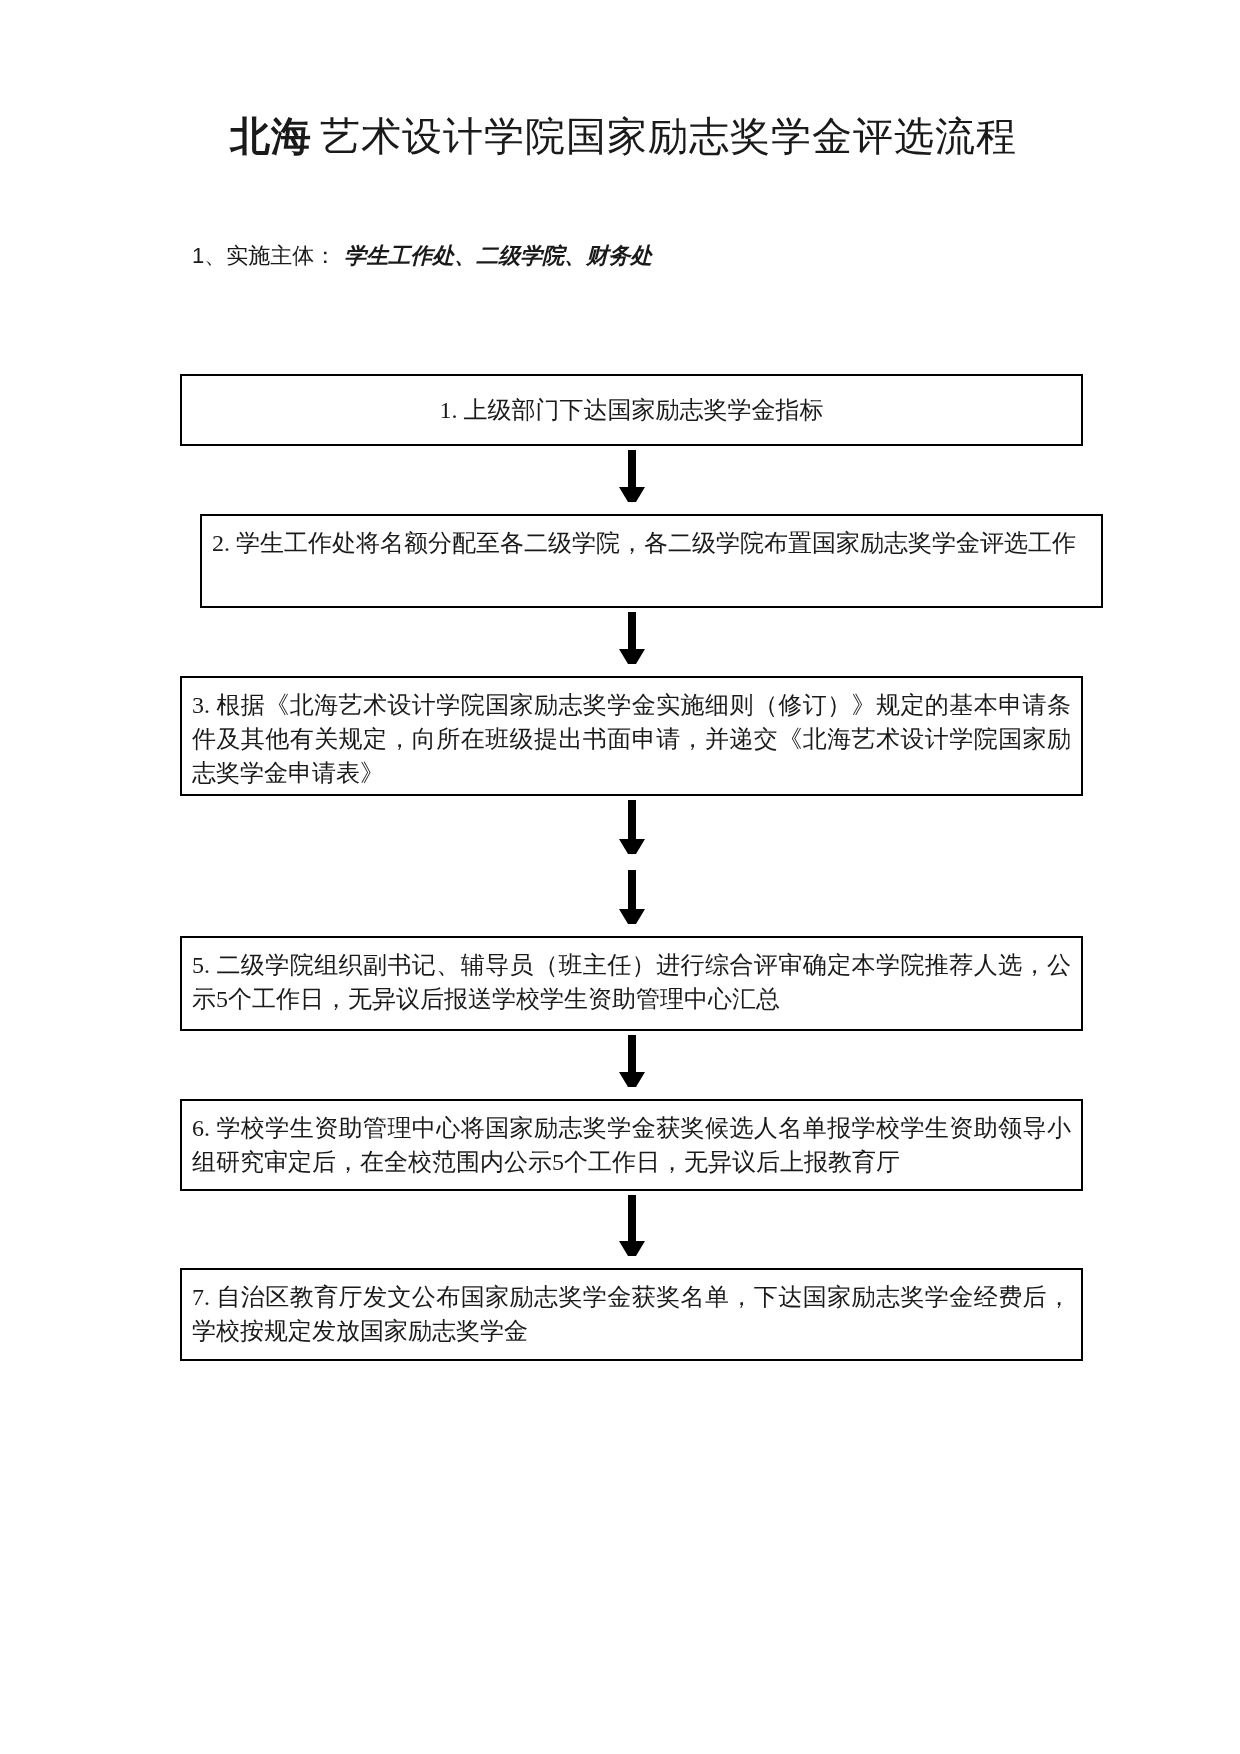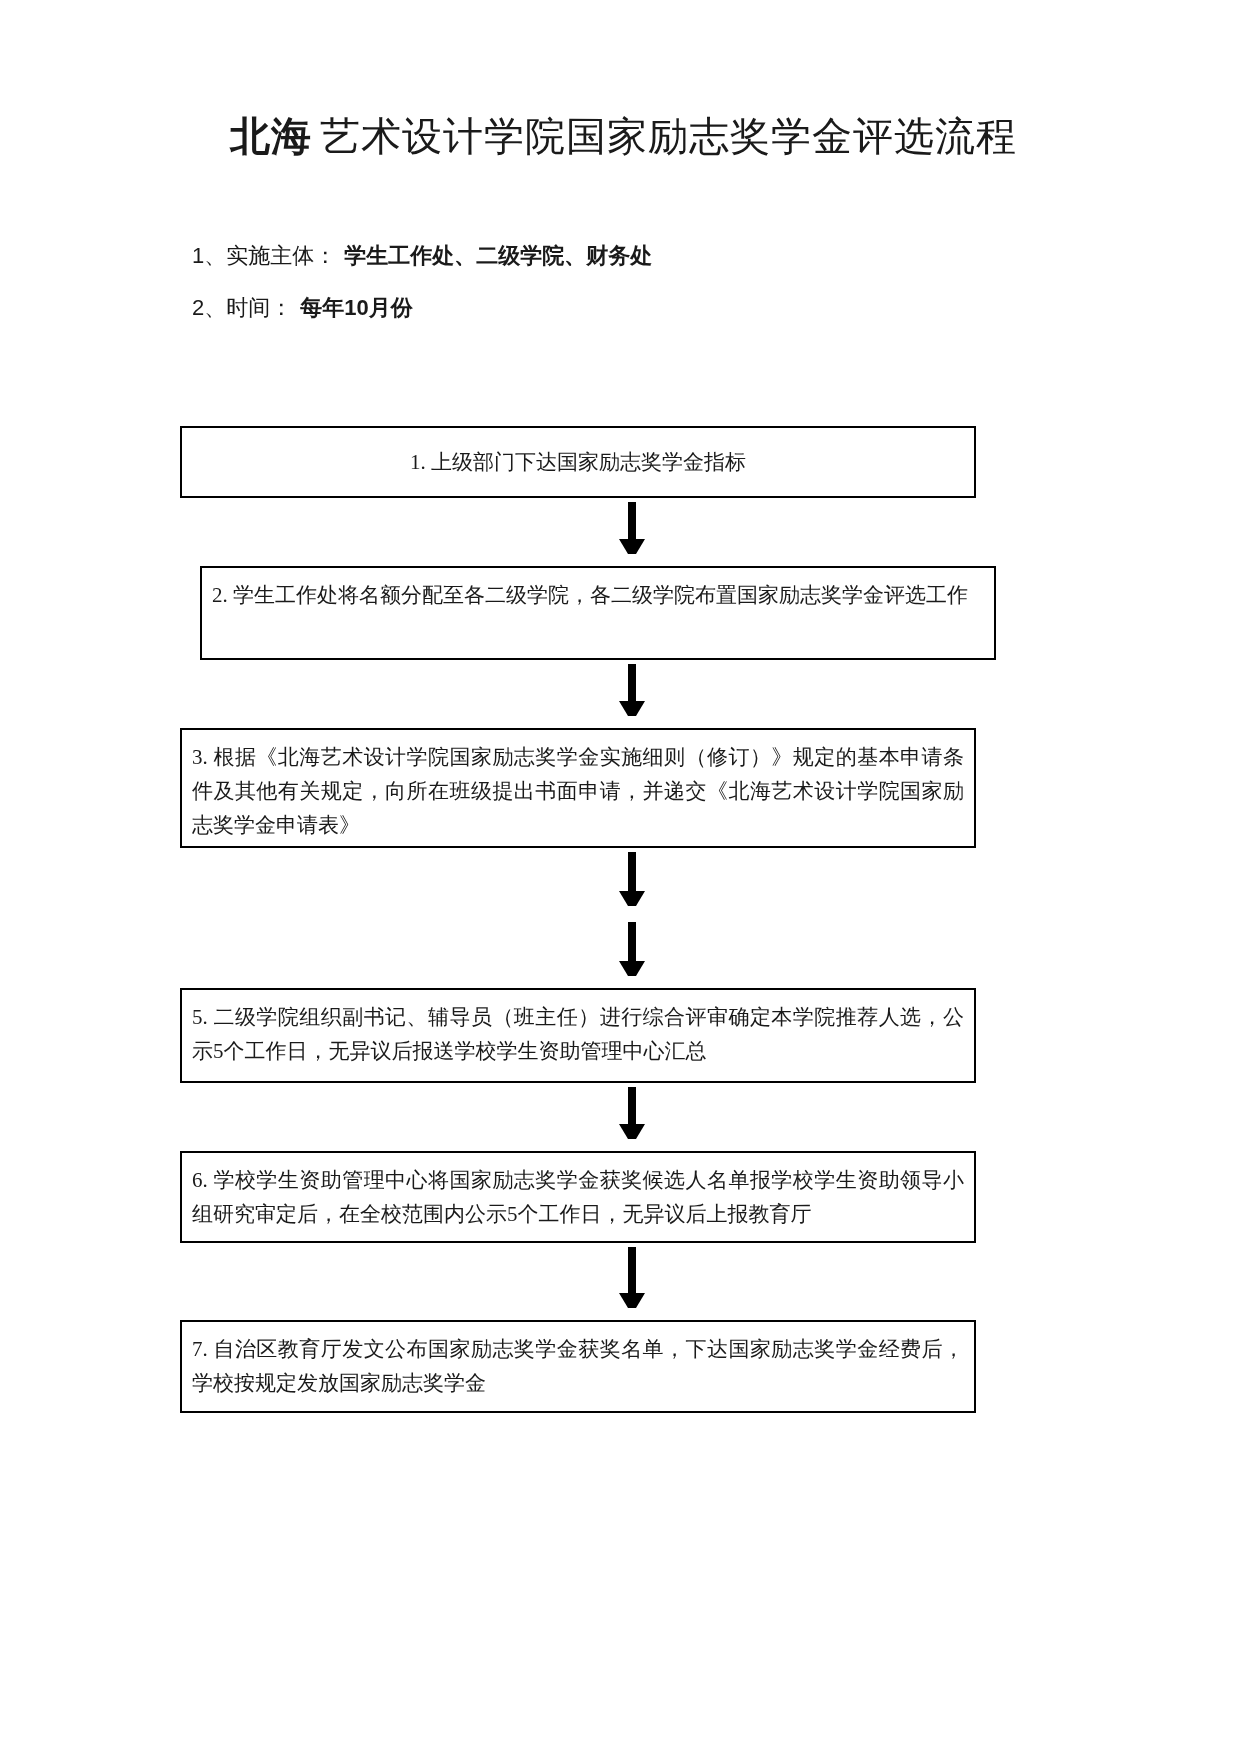--- a/index.html
+++ b/index.html
@@ -29,28 +29,28 @@
   .doc-title .title-bold { font-weight: 700; }
   .intro {
     margin-top: 62px;
     padding-left: 8px;
     font-family: "Liberation Sans", "DejaVu Sans", sans-serif;
     font-size: 22px;
     line-height: 44px;
     list-style: none;
   }
   .intro .intro-label { font-weight: 400; margin-top: 48px; }
-  .intro .intro-value { font-weight: 700; }
+  .intro .intro-value { font-weight: 700; font-style: italic; }
   .flow { margin-top: 84px; }
   .flow-box {
-    width: 796px;
+    width: 903px;
     border: 2px solid #000000;
     background: #ffffff;
     font-family: "Liberation Serif", "DejaVu Serif", serif;
-    font-size: 21px;
+    font-size: 24px;
     line-height: 34px;
     padding: 10px 10px 0 10px;
     text-align: justify;
   }
   .flow-box.center {
     display: flex;
     align-items: center;
     justify-content: center;
     text-align: center;
     padding: 0;
@@ -87,21 +87,20 @@
 </head>
 <body>
 
 <div class="page">
   <div class="content">
 
     <h1 class="doc-title"><span class="title-bold">北海</span><span>艺术设计学院国家励志奖学金评选流程</span></h1>
 
     <ul class="intro">
       <li><span class="intro-label">1、实施主体：</span><span class="intro-value">学生工作处、二级学院、财务处</span></li>
-      <li><span class="intro-label">2、时间：</span><span class="intro-value">每年10月份</span></li>
     </ul>
 
     <div class="flow">
 
       <div class="flow-box center step1">1. 上级部门下达国家励志奖学金指标</div>
 
       <div class="flow-arrow gap68">
         <div class="arrow-shaft"></div>
         <div class="arrow-head"></div>
       </div>

